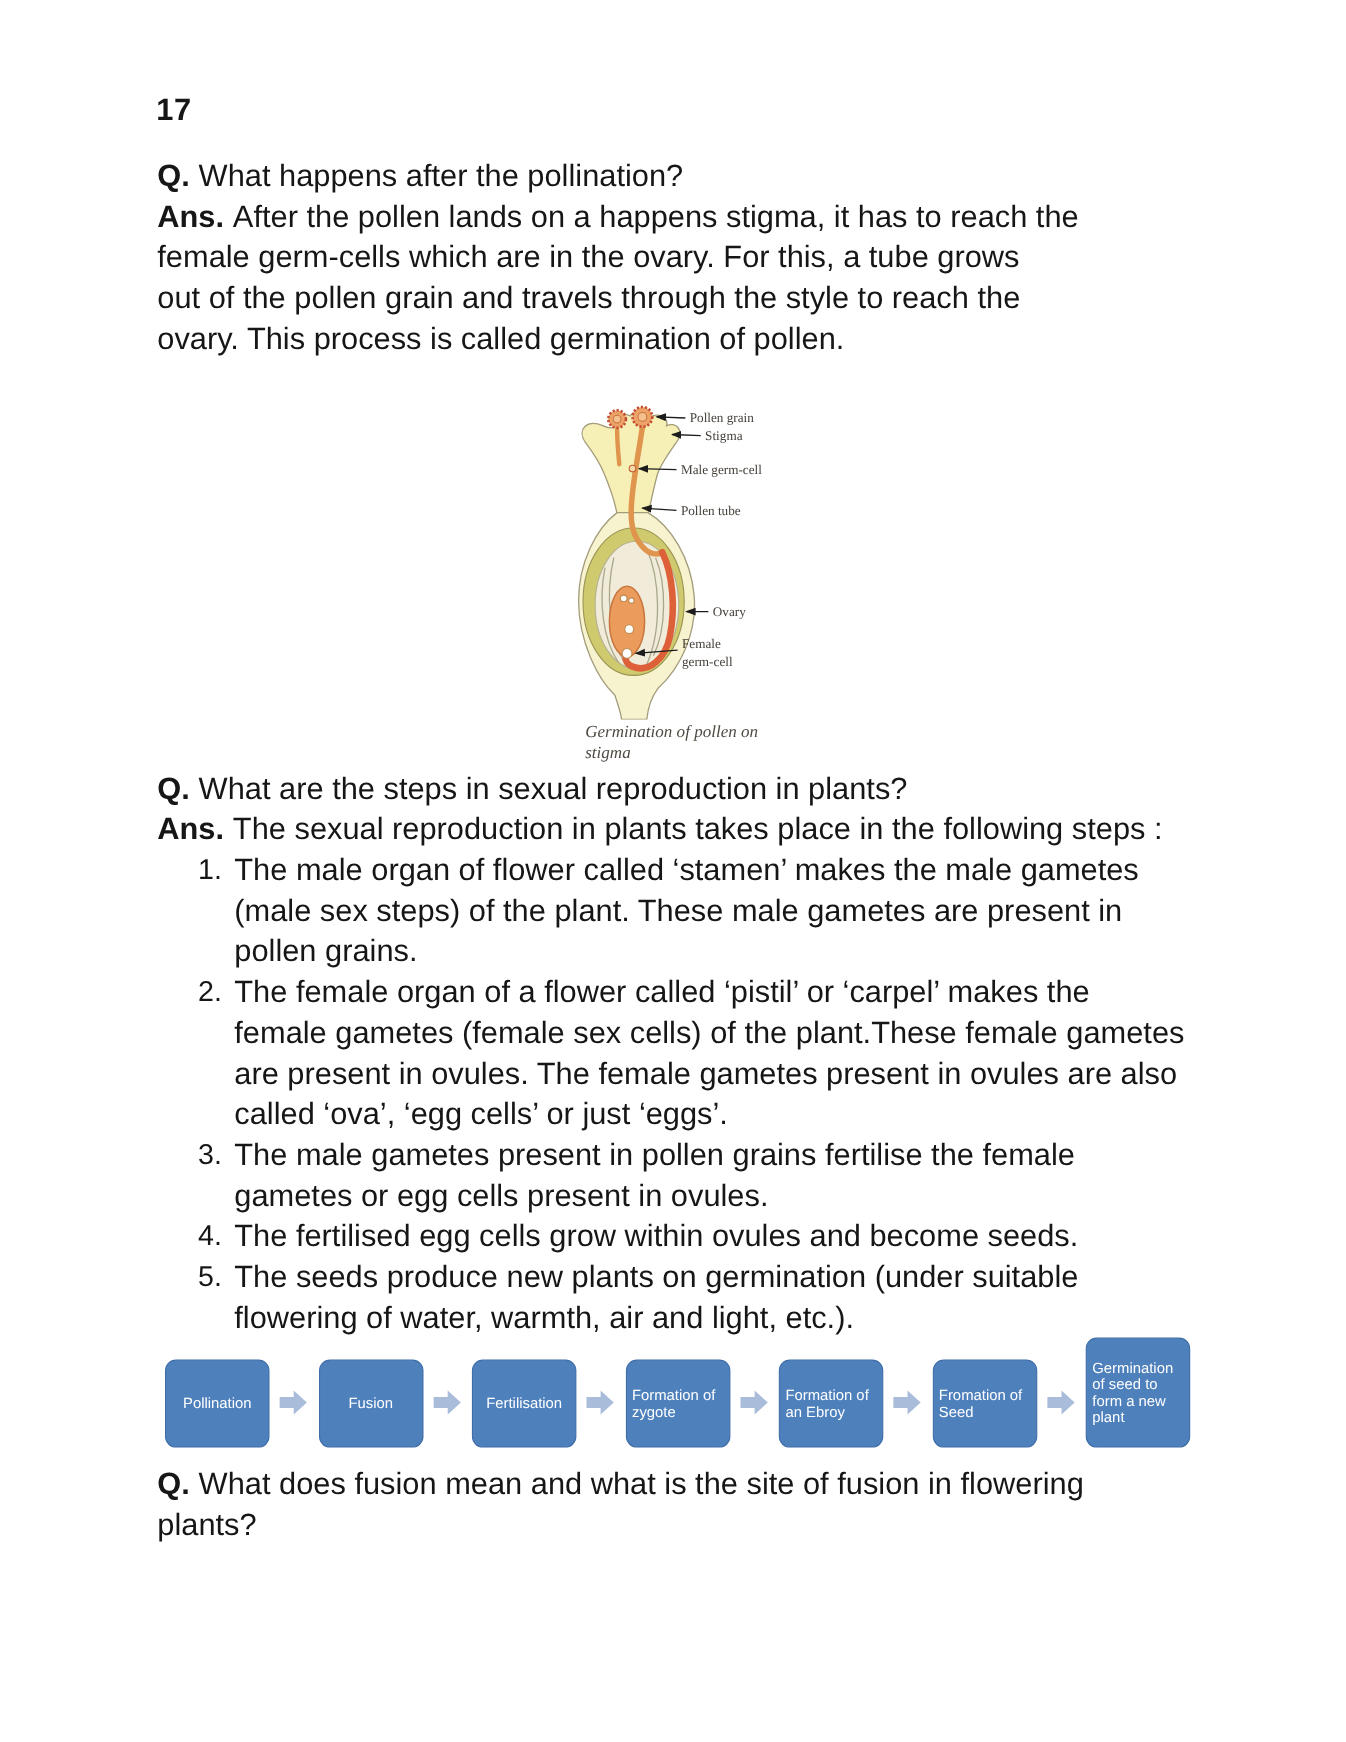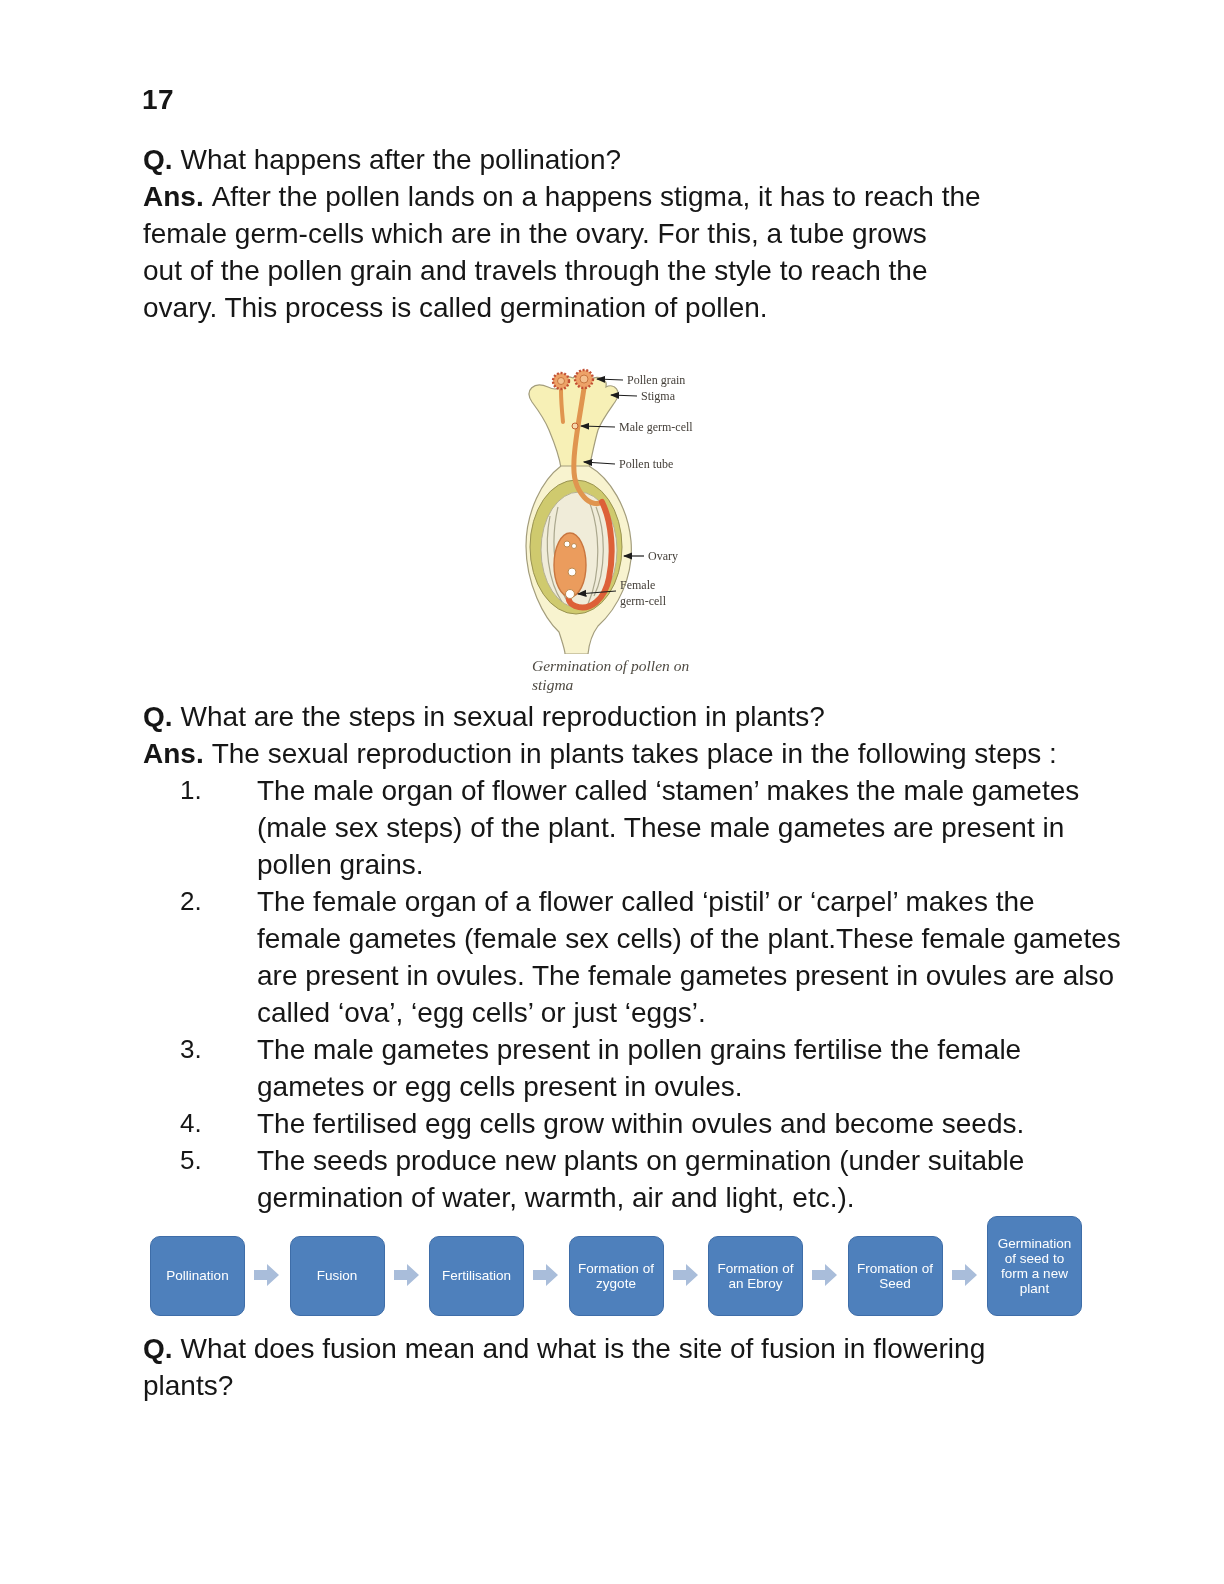--- a/index.html
+++ b/index.html
@@ -24,21 +24,21 @@
   .tline { font-size: 28px; line-height: 37px; white-space: nowrap; }
   .b { font-weight: bold; margin-right: 8px; }
 
   
   .steps { margin-top: 0; }
   .step-row { display: flex; }
   .step-num {
     flex: 0 0 33px; margin-left: 37px;
     font-size: 26px; line-height: 37px;
   }
-  .step-lines { flex: 1 1 auto; margin-left: 44px; }
+  .step-lines { flex: 1 1 auto; }
 
   
   .diagram { left: 518px; top: 366px; width: 200px; }
   .diagram svg { display: block; }
   .dia-caption {
     margin: 2px 0 16px 14px; width: 175px;
     font-family: "Liberation Serif", serif;
     font-style: italic;
     font-size: 15.5px; line-height: 19px;
     color: #4e4a42;
@@ -55,21 +55,20 @@
     display: flex; justify-content: space-between; align-items: flex-end;
   }
   .fbox {
     width: 95px; min-height: 80px;
     box-sizing: border-box;
     background: var(--box-blue, #4e80bc);
     border: 1px solid #3e6da8;
     border-radius: 10px;
     color: #ffffff;
     display: flex; align-items: center; justify-content: center;
-    text-align: center;
     font-size: 13.5px; line-height: 1.13;
     padding: 3px 5px;
   }
   .fbox.tall { min-height: 100px; }
   .farrow { flex: 0 0 auto; margin-bottom: 29px; }
   .farrow polygon { fill: var(--arrow-blue, #a9bdda); }
 </style>
 </head>
 <body>
 
@@ -180,21 +179,21 @@
     <div class="step-row">
       <div class="step-num">4.</div>
       <div class="step-lines">
         <div class="tline">The fertilised egg cells grow within ovules and become seeds.</div>
       </div>
     </div>
     <div class="step-row">
       <div class="step-num">5.</div>
       <div class="step-lines">
         <div class="tline">The seeds produce new plants on germination (under suitable</div>
-        <div class="tline">germination of water, warmth, air and light, etc.).</div>
+        <div class="tline">flowering of water, warmth, air and light, etc.).</div>
       </div>
     </div>
   </div>
 </section>
 
 <div class="abs flow">
   <div class="fbox">
       <span>Pollination</span>
     </div>
   <svg class="farrow" width="26" height="24" viewBox="0 0 26 24">

